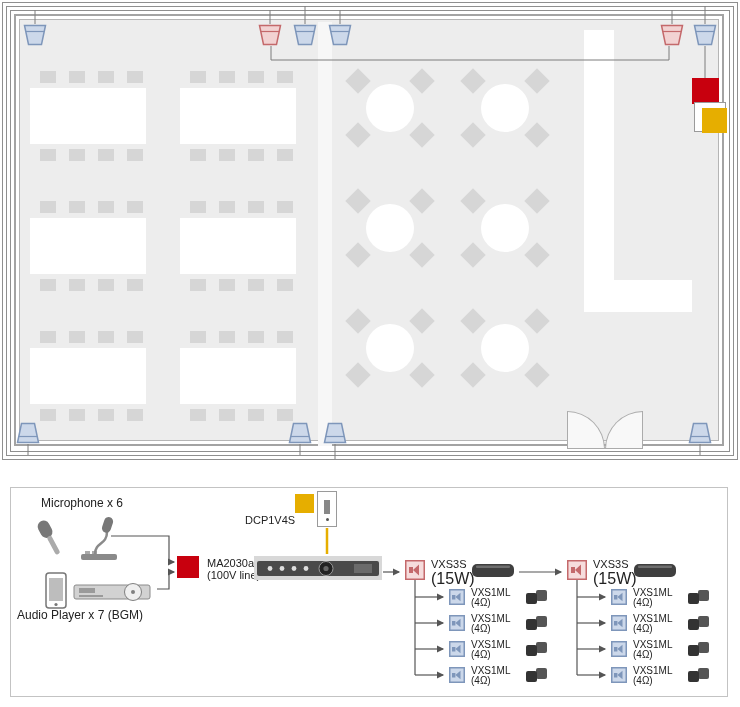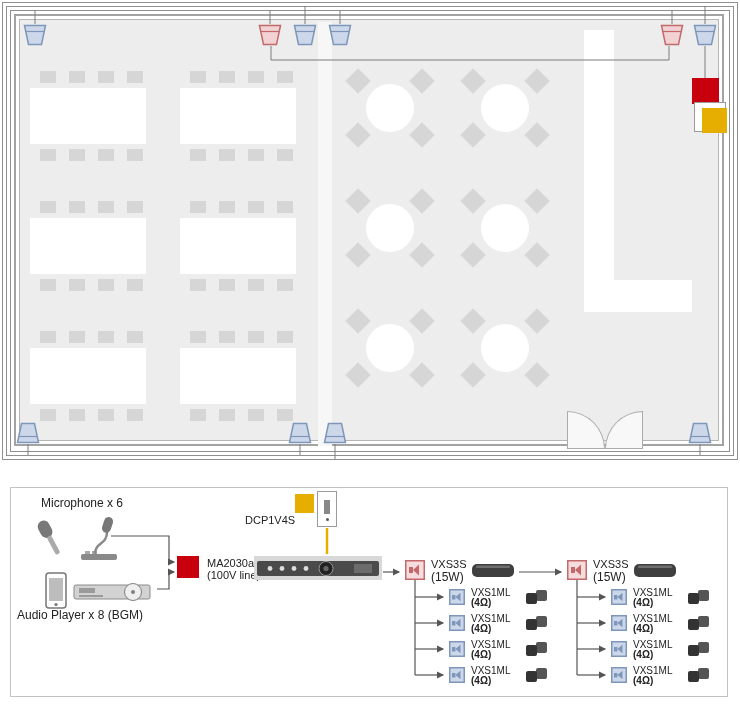--- a/index.html
+++ b/index.html
@@ -27,24 +27,24 @@
   
   #diagram{position:absolute;left:10px;top:487px;width:718px;height:210px;background:#fff;border:1px solid #c3c3c3;box-sizing:border-box;}
   .lbl{position:absolute;font-size:12px;white-space:nowrap;}
   .lbl-s{position:absolute;font-size:11px;white-space:nowrap;line-height:12px;}
   .swatch{position:absolute;}
   #wallplate{position:absolute;left:306px;top:3px;width:20px;height:36px;background:#fff;border:1px solid #9a9a9a;box-sizing:border-box;}
   #wallplate .knob{position:absolute;left:6px;top:8px;width:6px;height:14px;background:#888;}
   #wallplate .led{position:absolute;left:8px;top:26px;width:3px;height:3px;background:#555;border-radius:50%;}
   .grp-head{position:absolute;width:120px;height:24px;}
   .grp-head .gname{position:absolute;left:26px;top:-2px;font-size:11px;}
-  .grp-head .gdetail{position:absolute;left:26px;top:10px;font-size:12px;}
+  .grp-head .gdetail{position:absolute;left:26px;top:10px;font-size:16px;}
   .sat{position:absolute;width:104px;height:20px;}
   .sat .sname{position:absolute;left:22px;top:-1px;font-size:10px;}
-  .sat .sdetail{position:absolute;left:22px;top:9px;font-size:10px;font-weight:bold;}
+  .sat .sdetail{position:absolute;left:22px;top:9px;font-size:10px;}
   svg{display:block;}
 </style>
 </head>
 <body>
 
 <div id="floorplan">
   <div class="loop" style="left:2px;top:2px;width:734px;height:456px;"></div>
   <div class="loop" style="left:6px;top:6px;width:726px;height:448px;"></div>
   <div class="loop" style="left:10px;top:10px;width:718px;height:440px;"></div>
 
@@ -248,21 +248,21 @@
   </svg>
 
   <svg class="abs" style="left:62px;top:90px;" width="80" height="28">
     <rect x="1" y="7" width="76" height="14" rx="2" fill="#d2d2d2" stroke="#8a8a8a"></rect>
     <circle cx="60" cy="14" r="8.5" fill="#efefef" stroke="#808080"></circle>
     <circle cx="60" cy="14" r="2" fill="#808080"></circle>
     <rect x="6" y="10" width="16" height="5" fill="#9a9a9a"></rect>
     <rect x="6" y="17" width="24" height="2" fill="#9a9a9a"></rect>
   </svg>
 
-  <div class="lbl" style="left:6px;top:120px;">Audio Player x 8 (BGM)</div>
+  <div class="lbl" style="left:6px;top:120px;">Audio Player x 7 (BGM)</div>
 
   <svg class="abs" style="left:0;top:0;" width="718" height="210">
     <defs>
       <marker id="ah" markerWidth="7" markerHeight="7" refX="5" refY="3" orient="auto">
         <path d="M0,0 L6,3 L0,6 Z" fill="#555"></path>
       </marker>
     </defs>
     <g stroke="#555" stroke-width="1.2" fill="none">
       <path d="M100,48 H158 V74 H163" marker-end="url(#ah)"></path>
       <path d="M146,101 H158 V84 H163" marker-end="url(#ah)"></path>

